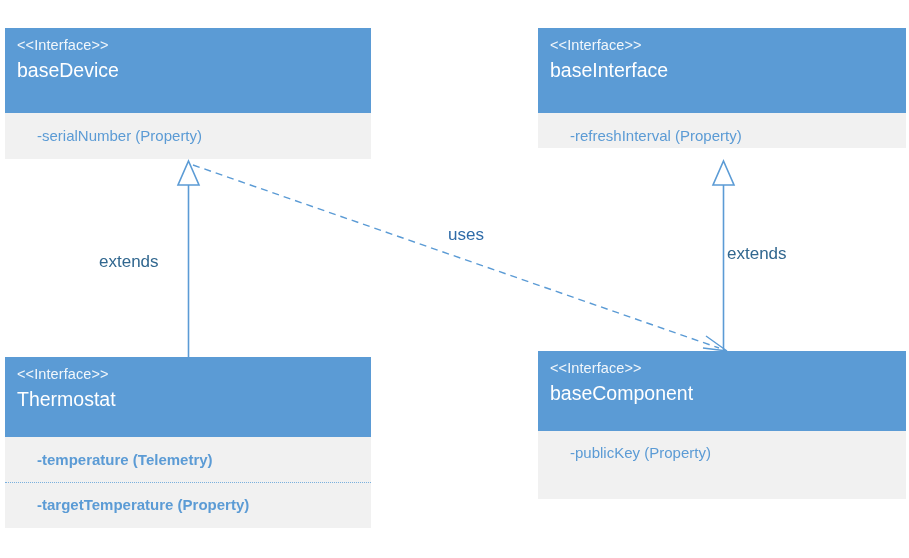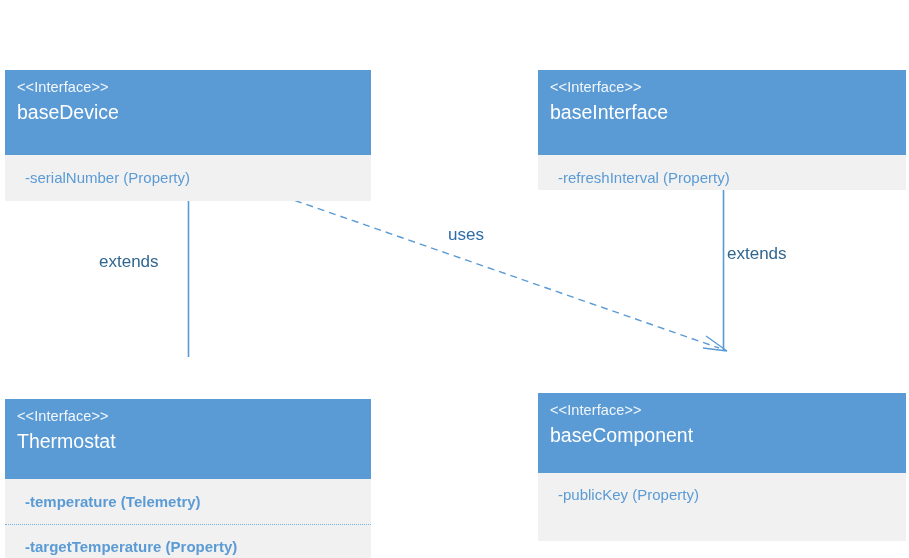--- a/index.html
+++ b/index.html
@@ -20,21 +20,20 @@
     position: absolute;
     left: 0; top: 0;
     width: 909px;
     height: 558px;
   }
 
   
   .uml-class {
     position: absolute;
     box-sizing: border-box;
-    margin-top: 42px;
   }
   .uml-header {
     background: #5b9bd5;
     color: #ffffff;
     box-sizing: border-box;
     padding: 9px 0 0 12px;
     overflow: hidden;
   }
   .uml-stereotype {
     font-size: 14.5px;
@@ -52,21 +51,21 @@
   }
   .uml-body {
     background: #f1f1f1;
     box-sizing: border-box;
     overflow: hidden;
   }
   .uml-member {
     font-size: 15px;
     line-height: 18px;
     color: #5b9bd5;
-    padding-left: 20px;
+    padding-left: 32px;
     box-sizing: border-box;
     display: flex;
     align-items: center;
     white-space: nowrap;
   }
   .uml-member + .uml-member {
     border-top: 1px dotted #7ab0de;
   }
 
   

